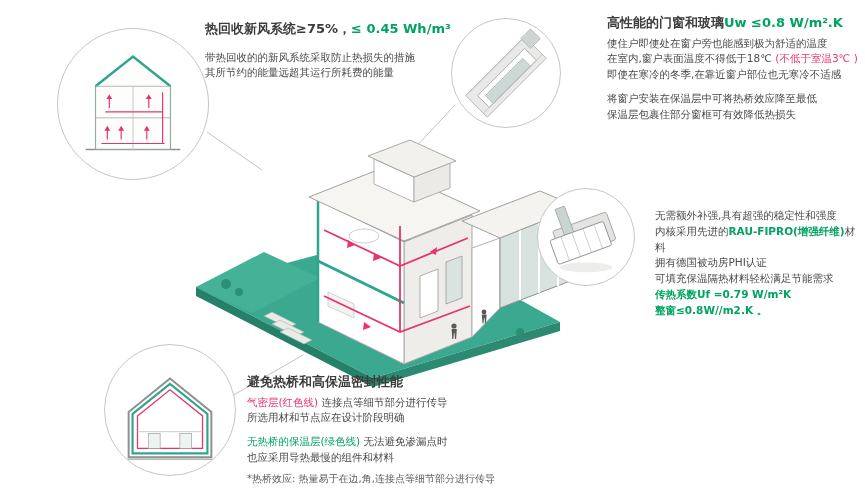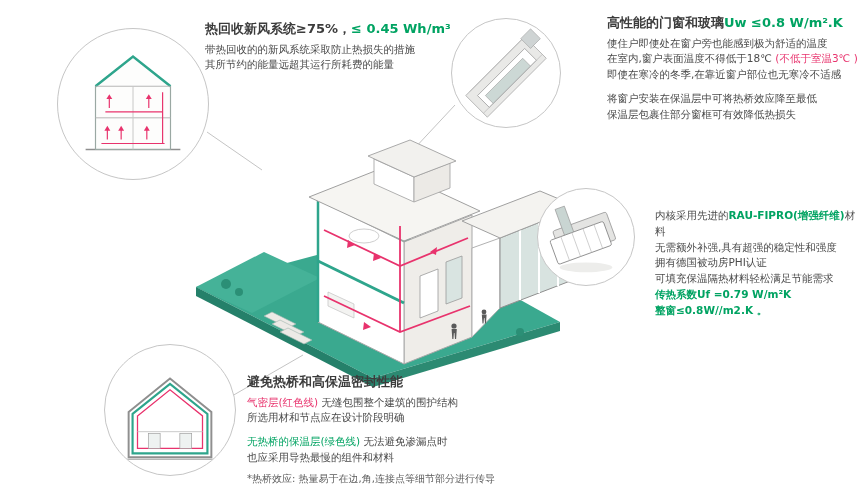--- a/index.html
+++ b/index.html
@@ -167,21 +167,21 @@
       <line x1="33" y1="88" x2="99" y2="88" stroke="#c9c9c9" stroke-width="1"></line>
       <rect x="44" y="90" width="12" height="15" fill="#eef2f1" stroke="#9f9f9f" stroke-width="0.7"></rect>
       <rect x="76" y="90" width="12" height="15" fill="#eef2f1" stroke="#9f9f9f" stroke-width="0.7"></rect>
     </svg>
   </div>
 
   <div class="abs txt" style="left:205px;top:20px;width:260px">
     <div class="blk-title">
       <span>热回收新风系统≥75%，</span><span class="green">≤ 0.45 Wh/m³</span>
     </div>
-    <div class="blk-body" style="margin-top:4px">
+    <div class="blk-body" style="margin-top:12px">
       <div>带热回收的的新风系统采取防止热损失的措施</div>
       <div>其所节约的能量远超其运行所耗费的能量</div>
     </div>
   </div>
 
   <div class="abs txt" style="left:607px;top:14px;width:272px">
     <div class="blk-title">
       <span>高性能的门窗和玻璃</span><span class="green">Uw ≤0.8 W/m².K</span>
     </div>
     <div class="blk-body" style="margin-top:4px">
@@ -190,35 +190,35 @@
         <span>在室内,窗户表面温度不得低于18℃ </span><span class="red">(不低于室温3℃ )</span>
       </div>
       <div>即使在寒冷的冬季,在靠近窗户部位也无寒冷不适感</div>
       <div class="gap"></div>
       <div>将窗户安装在保温层中可将热桥效应降至最低</div>
       <div>保温层包裹住部分窗框可有效降低热损失</div>
     </div>
   </div>
 
   <div class="abs txt blk-body" style="left:655px;top:208px;width:205px">
+    <div>无需额外补强,具有超强的稳定性和强度</div>
     <div>
       <span>内核采用先进的</span><span class="green bold">RAU-FIPRO(增强纤维)</span><span>材料</span>
     </div>
-    <div>无需额外补强,具有超强的稳定性和强度</div>
     <div>拥有德国被动房PHI认证</div>
     <div>可填充保温隔热材料轻松满足节能需求</div>
     <div class="green bold">传热系数Uf =0.79 W/m²K</div>
     <div class="green bold">整窗≤0.8W//m2.K 。</div>
   </div>
 
   <div class="abs txt" style="left:247px;top:373px;width:340px">
     <div class="blk-title">避免热桥和高保温密封性能</div>
     <div class="blk-body" style="margin-top:4px">
       <div>
-        <span class="red">气密层(红色线)</span><span> 无缝包围整个建筑的围护结构</span>
+        <span class="red">气密层(红色线)</span><span> 连接点等细节部分进行传导</span>
       </div>
       <div>所选用材和节点应在设计阶段明确</div>
       <div class="gap"></div>
       <div>
         <span class="green">无热桥的保温层(绿色线)</span><span> 无法避免渗漏点时</span>
       </div>
       <div>也应采用导热最慢的组件和材料</div>
       <div class="footnote">*热桥效应: 热量易于在边,角,连接点等细节部分进行传导</div>
     </div>
   </div>

